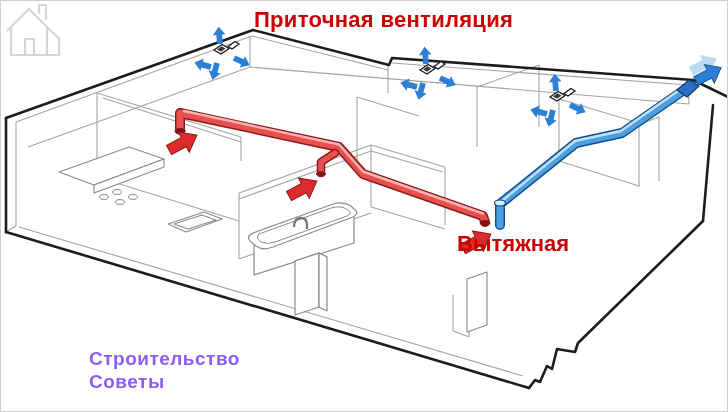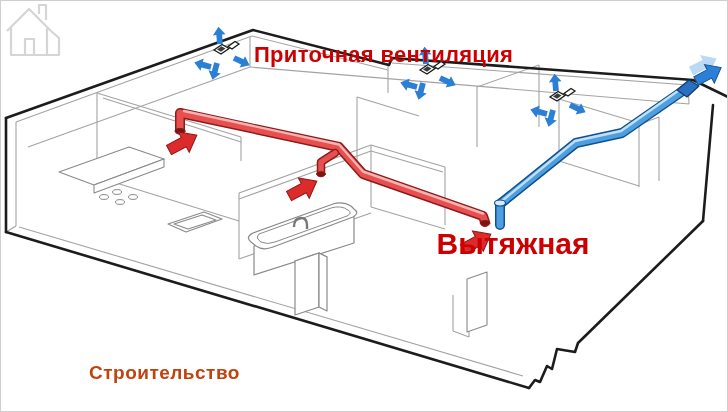--- a/index.html
+++ b/index.html
@@ -3,23 +3,23 @@
 <meta charset="utf-8">
 <style>
   html,body{margin:0;padding:0;background:#fff;}
   .stage{
     position:relative;width:728px;height:412px;box-sizing:border-box;
     border:1px solid #cfcfcf;background:#ffffff;overflow:hidden;
     font-family:"Liberation Sans", sans-serif;
   }
   .stage svg{position:absolute;left:0;top:0;}
   .lbl{position:absolute;color:#cc0000;font-weight:bold;white-space:nowrap;}
-  .lbl-title{left:253px;top:6px;font-size:22px;letter-spacing:0.3px;margin-top:35px;}
-  .lbl-exhaust{left:432px;top:228px;width:160px;text-align:center;font-size:30px;line-height:30px;white-space:normal;}
-  .watermark{position:absolute;left:88px;top:360px;color:#c2410c;font-size:19px;font-weight:bold;line-height:23px;letter-spacing:0.5px;}
+  .lbl-title{left:253px;top:6px;font-size:22px;letter-spacing:0.3px;}
+  .lbl-exhaust{left:432px;top:228px;width:160px;text-align:center;font-size:22px;line-height:30px;white-space:normal;}
+  .watermark{position:absolute;left:88px;top:346px;color:#8b5cf6;font-size:19px;font-weight:bold;line-height:23px;letter-spacing:0.5px;}
   .wm-icon{position:absolute;left:20px;top:346px;}
 </style>
 </head>
 <body>
 
 <div class="stage">
 
   <svg width="728" height="412" viewBox="0 0 728 412">
     <defs>
       <polygon id="arrow-shape" points="0,-2.5 8,-2.5 8,-5.5 15,0 8,5.5 8,2.5 0,2.5"></polygon>
@@ -180,15 +180,16 @@
   </svg>
 
   <div class="lbl lbl-title">Приточная вентиляция</div>
 
   <div class="lbl lbl-exhaust">
     <div>Вытяжная</div>
   </div>
 
   <div class="watermark">
     <div>Строительство</div>
+    <div>Советы</div>
   </div>
 
 </div>
 
 </body></html>

